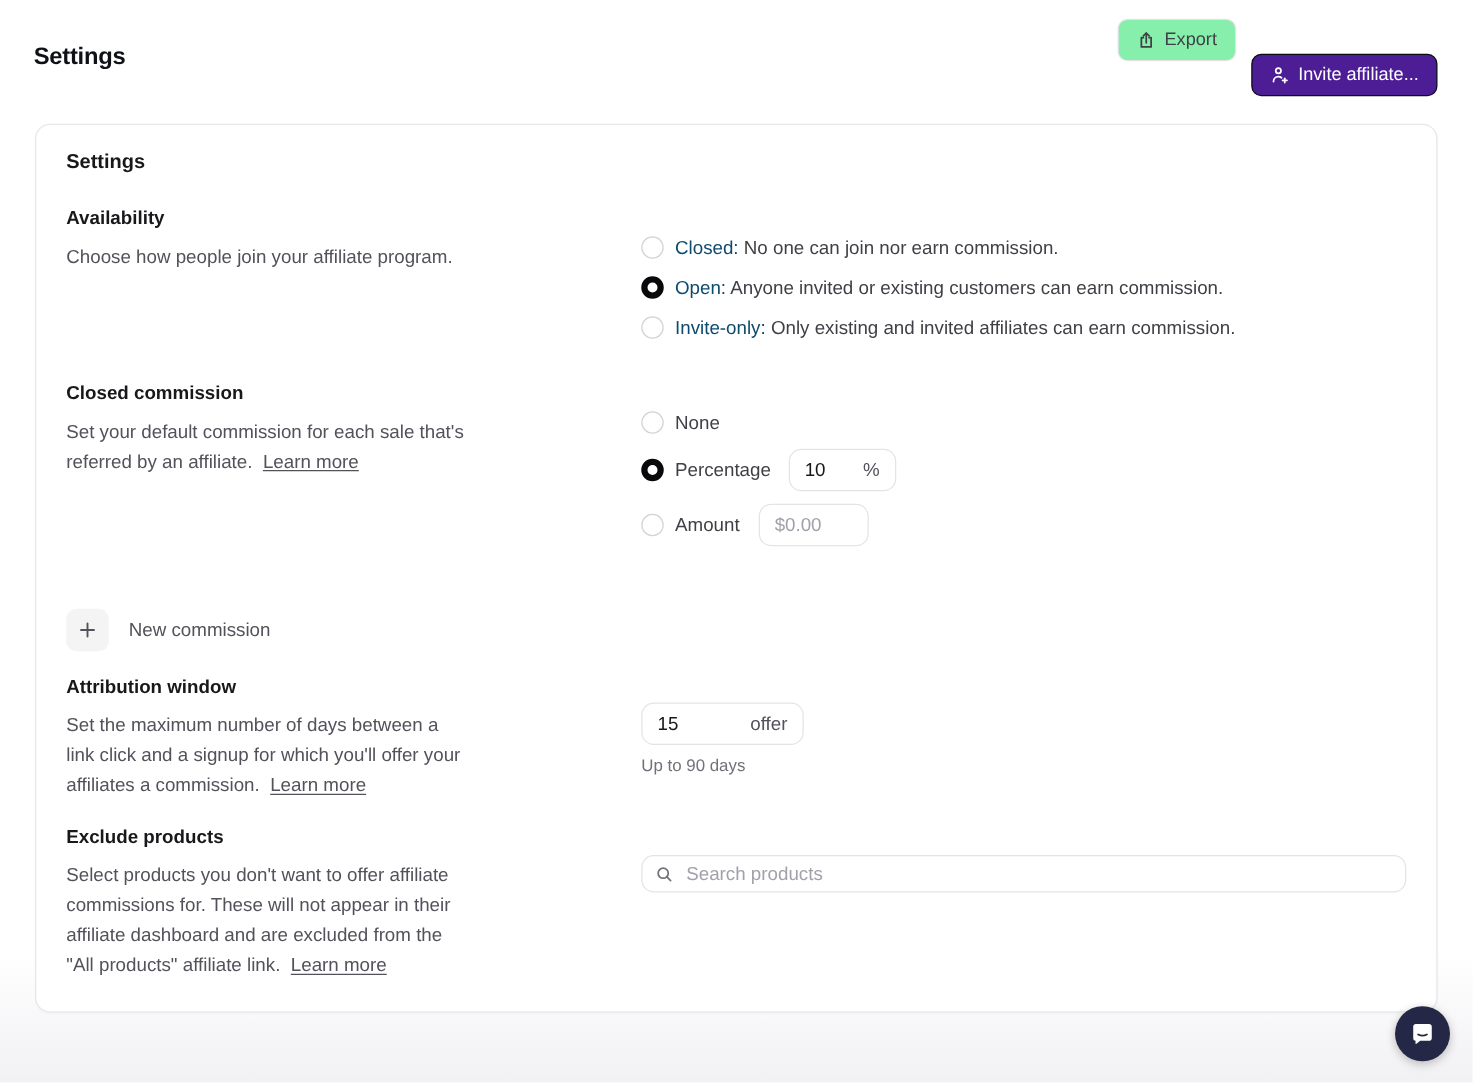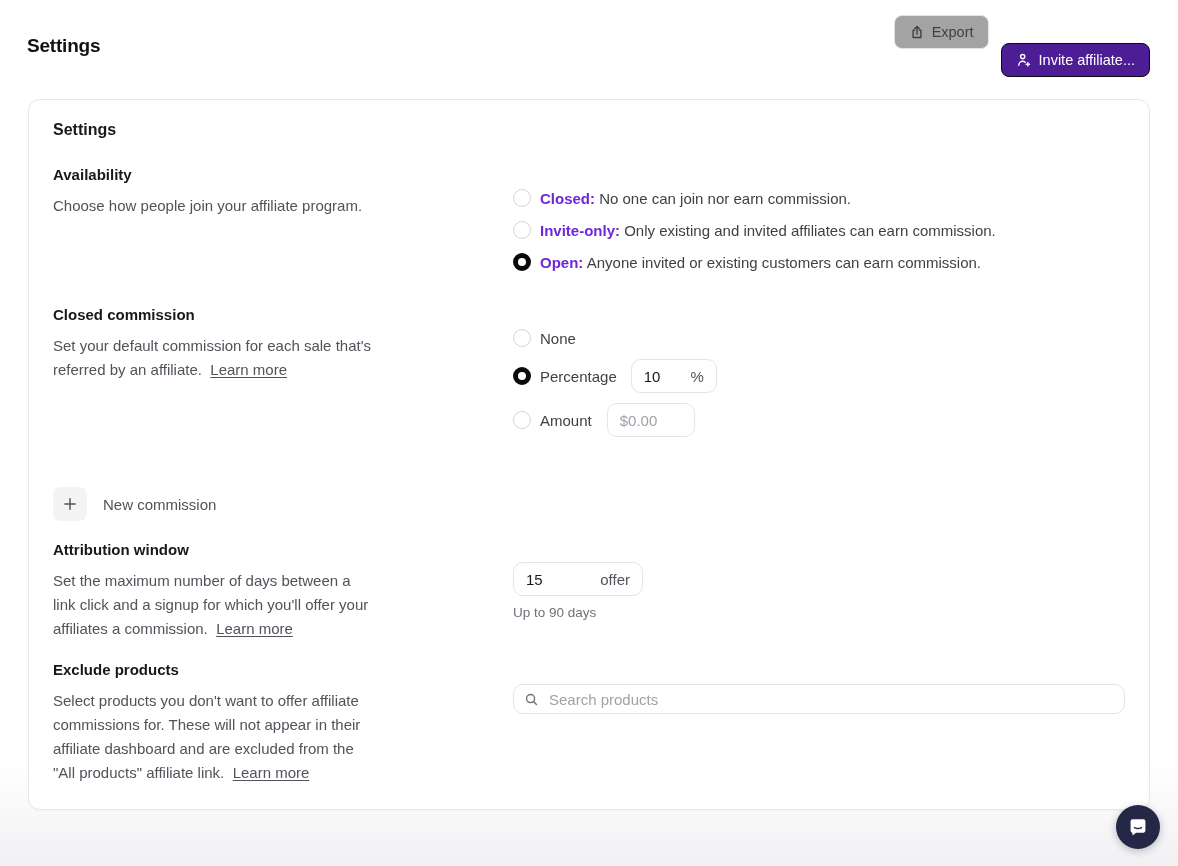--- a/index.html
+++ b/index.html
@@ -9,41 +9,41 @@
     font-family:"Liberation Sans", sans-serif;
     background:linear-gradient(180deg,#ffffff 0%,#ffffff 88%,#f1f1f4 100%);
     color:#18181b;
   }
   
   .topbar { display:flex; align-items:center; justify-content:space-between; padding:15px 28px 0 27px; }
   .page-title { font-size:19px; font-weight:700; color:#0f1117; letter-spacing:-0.2px; }
   .topbar-actions { display:flex; gap:12px; }
   .btn { display:inline-flex; align-items:center; gap:7px; height:34px; padding:0 14px;
          border-radius:8px; font-size:14.5px; cursor:pointer; line-height:1; }
-  .btn-outline { background:#a3a3a3; border:1px solid #e4e4e7; color:#3f3f46; font-weight:400; }
+  .btn-outline { background:#86efac; border:1px solid #e4e4e7; color:#3f3f46; font-weight:400; }
   .btn-dark { background:#4c1d95; border:1px solid #0a0a12; color:#fff; font-weight:400;margin-top:28px; }
   .btn svg { flex:none; }
 
   
   .card { margin:22px 28px 0; background:#fff; border:1px solid #e5e7eb; border-radius:12px;
           padding:20px 24px 24px; box-shadow:0 1px 2px rgba(0,0,0,0.03); }
   .card-title { font-size:16px; font-weight:700; color:#18181b; line-height:20px; margin:0 0 24px; }
 
   .section { display:grid; grid-template-columns:460px 1fr; }
   .s-left h3 { font-size:15px; font-weight:700; color:#18181b; margin:0 0 8px; line-height:22px; }
   .s-left p { font-size:15px; color:#52525b; margin:0; line-height:24px; max-width:322px; }
   .s-left a { color:#52525b; text-decoration:underline; text-underline-offset:2px; }
 
   .mb-a { margin-bottom:26px; } .mb-b { margin-bottom:22px; }
   .mb-c { margin-bottom:18px; } .mb-d { margin-bottom:18px; }
 
   .radio-row { display:flex; align-items:center; gap:9px; height:32px; font-size:15px; }
   .radio { width:18px; height:18px; border-radius:50%; border:1px solid #d4d4d8; background:#fff; flex:none; cursor:pointer; }
   .radio.selected { border:5.5px solid #09090b; }
-  .opt-bold { font-weight:700; color:#6d28d9; }
+  .opt-bold { font-weight:400; color:#0c4a6e; }
   .opt-text { color:#3f3f46; }
   .pt18 { padding-top:18px; } .pt23 { padding-top:23px; } .pt25 { padding-top:25px; }
 
   .row-input { display:flex; align-items:center; height:44px; font-size:15px; }
   .inputbox { display:inline-flex; align-items:center; justify-content:space-between;
               height:34px; border:1px solid #e4e4e7; border-radius:10px; padding:0 12px; background:#fff; }
   .inputbox input { border:none; outline:none; padding:0; font-size:15px; color:#18181b;
                     font-family:"Liberation Sans", sans-serif; width:100%; background:transparent; }
   .inputbox input::placeholder { color:#a1a1aa; }
   .suffix { font-size:15px; color:#52525b; flex:none; }
@@ -108,31 +108,31 @@
     </div>
     <div class="pt18">
       <div class="radio-row">
         <span class="radio"></span>
         <span>
           <span class="opt-bold">Closed:</span>
           <span class="opt-text">No one can join nor earn commission.</span>
         </span>
       </div>
       <div class="radio-row">
-        <span class="radio"></span>
-        <span>
-          <span class="opt-bold">Invite-only:</span>
-          <span class="opt-text">Only existing and invited affiliates can earn commission.</span>
-        </span>
-      </div>
-      <div class="radio-row">
         <span class="radio selected"></span>
         <span>
           <span class="opt-bold">Open:</span>
           <span class="opt-text">Anyone invited or existing customers can earn commission.</span>
+        </span>
+      </div>
+      <div class="radio-row">
+        <span class="radio"></span>
+        <span>
+          <span class="opt-bold">Invite-only:</span>
+          <span class="opt-text">Only existing and invited affiliates can earn commission.</span>
         </span>
       </div>
     </div>
   </div>
 
   <div class="section mb-b">
     <div class="s-left">
       <h3>Closed commission</h3>
       <p><span>Set your default commission for each sale that's referred by an affiliate.</span>&nbsp;
         <a href="#">Learn more</a>

